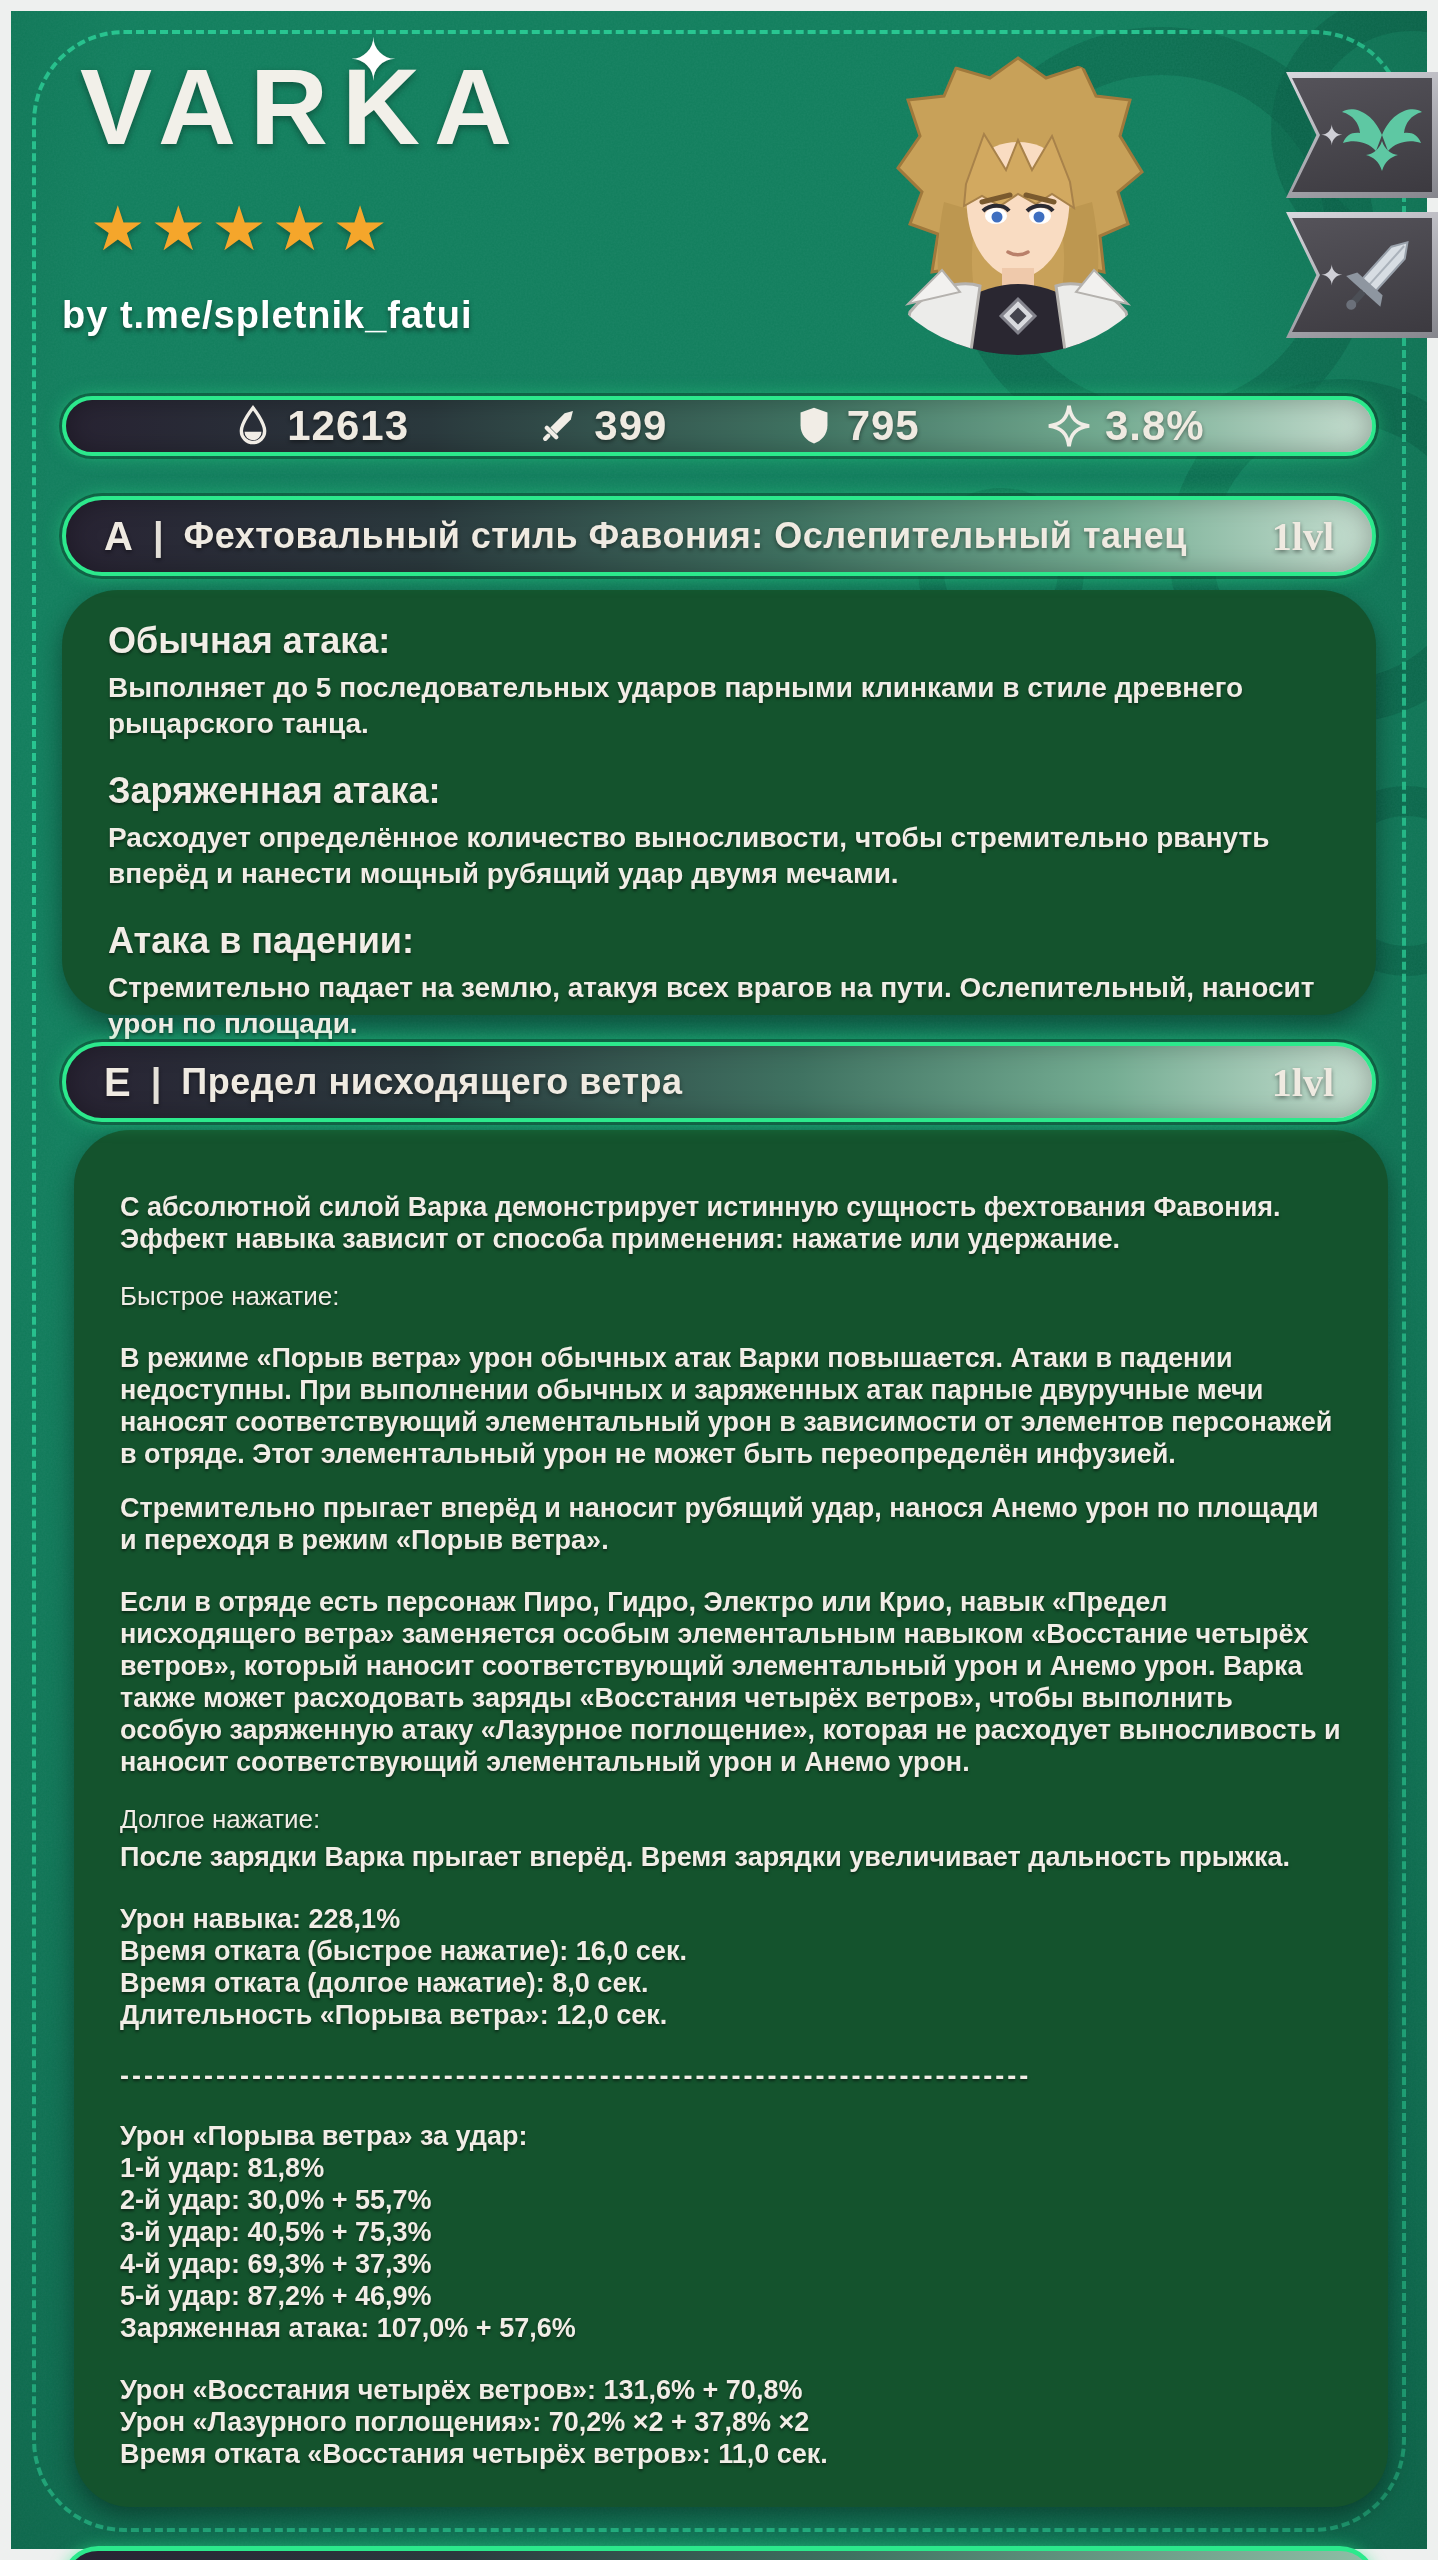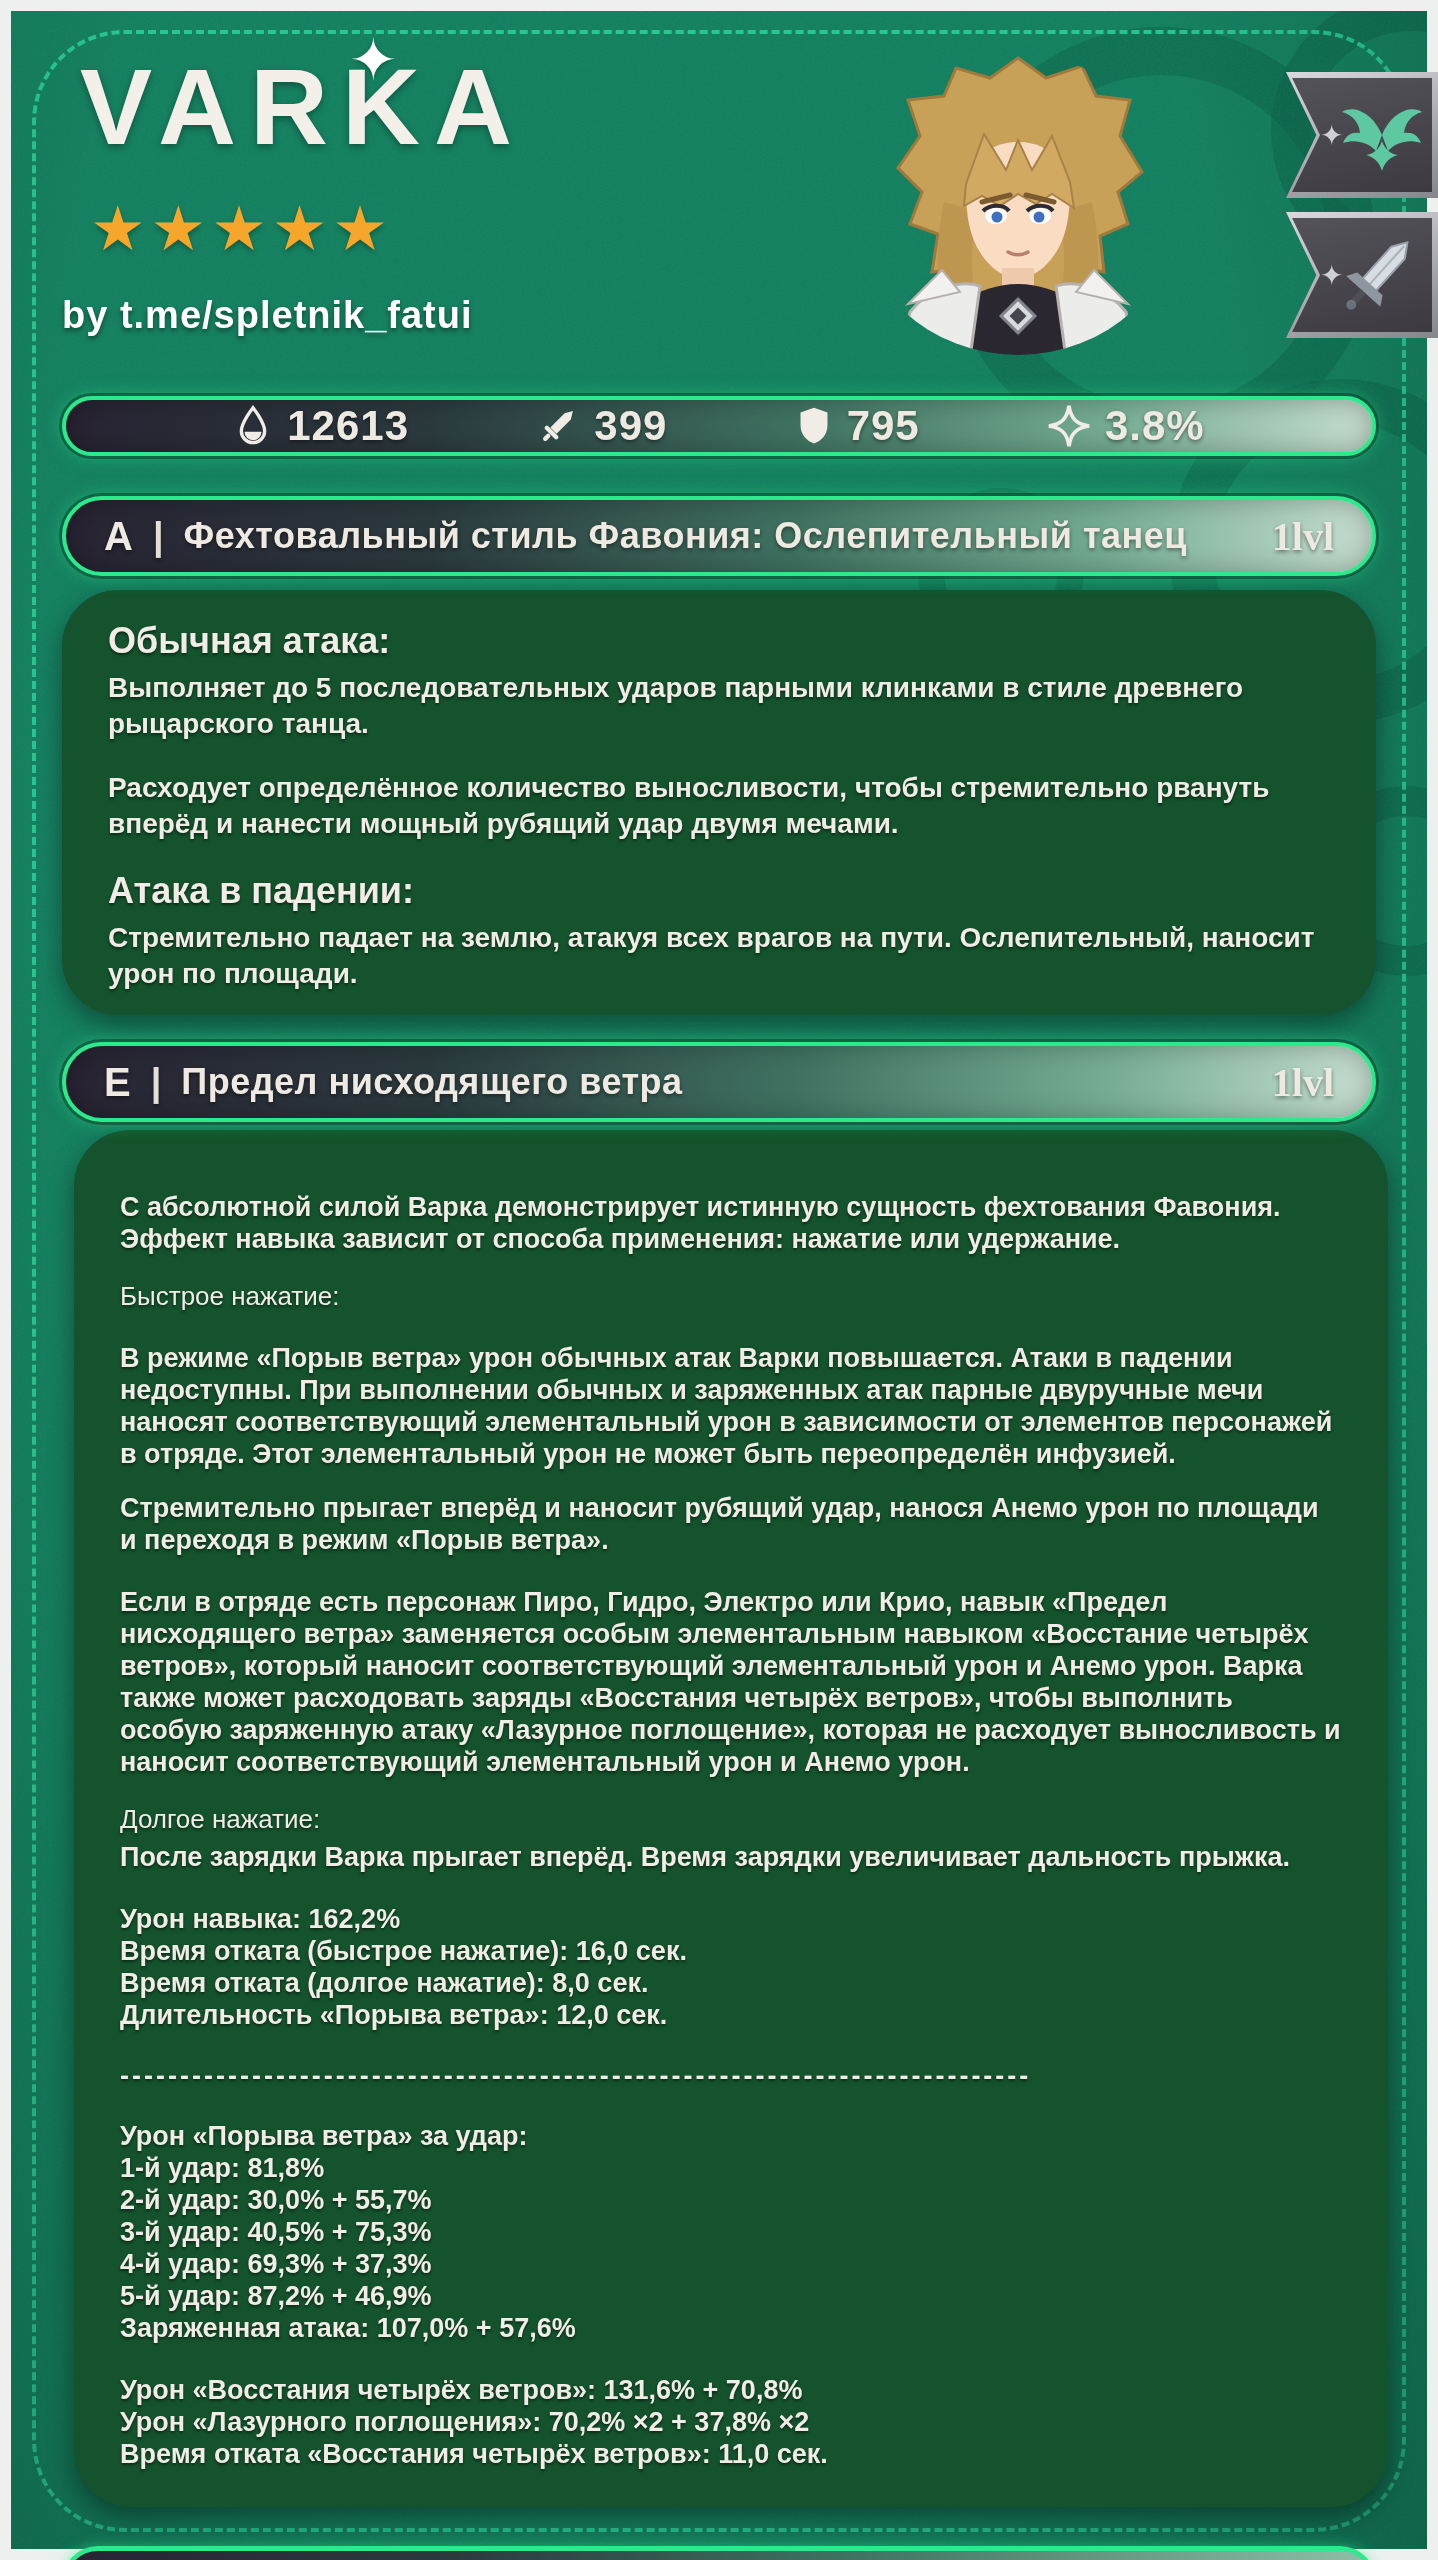--- a/index.html
+++ b/index.html
@@ -233,20 +233,21 @@
   <span class="sh-name">Фехтовальный стиль Фавония: Ослепительный танец</span>
   <span class="sh-level">1lvl</span>
 </div>
 
 <div class="panel panel-a">
   <div class="block">
     <div class="block-heading">Обычная атака:</div>
     <div class="block-body">Выполняет до 5 последовательных ударов парными клинками в стиле древнего рыцарского танца.</div>
   </div>
   <div class="block">
+    <div class="block-heading">Заряженная атака:</div>
     <div class="block-body">Расходует определённое количество выносливости, чтобы стремительно рвануть вперёд и нанести мощный рубящий удар двумя мечами.</div>
   </div>
   <div class="block">
     <div class="block-heading">Атака в падении:</div>
     <div class="block-body">Стремительно падает на землю, атакуя всех врагов на пути. Ослепительный, наносит урон по площади.</div>
   </div>
 </div>
 
 <div class="pill section-header header-e">
   <span class="sh-key">Е</span>
@@ -257,21 +258,21 @@
 
 <div class="panel panel-e">
   <p class="e-par">С абсолютной силой Варка демонстрирует истинную сущность фехтования Фавония. Эффект навыка зависит от способа применения: нажатие или удержание.</p>
   <div class="e-heading">Быстрое нажатие:</div>
   <p class="e-par gap-top">В режиме «Порыв ветра» урон обычных атак Варки повышается. Атаки в падении недоступны. При выполнении обычных и заряженных атак парные двуручные мечи наносят соответствующий элементальный урон в зависимости от элементов персонажей в отряде. Этот элементальный урон не может быть переопределён инфузией.</p>
   <p class="e-par">Стремительно прыгает вперёд и наносит рубящий удар, нанося Анемо урон по площади и переходя в режим «Порыв ветра».</p>
   <p class="e-par gap-top">Если в отряде есть персонаж Пиро, Гидро, Электро или Крио, навык «Предел нисходящего ветра» заменяется особым элементальным навыком «Восстание четырёх ветров», который наносит соответствующий элементальный урон и Анемо урон. Варка также может расходовать заряды «Восстания четырёх ветров», чтобы выполнить особую заряженную атаку «Лазурное поглощение», которая не расходует выносливость и наносит соответствующий элементальный урон и Анемо урон.</p>
   <div class="e-heading">Долгое нажатие:</div>
   <p class="e-par">После зарядки Варка прыгает вперёд. Время зарядки увеличивает дальность прыжка.</p>
   <div class="e-lines gap-top">
-      <div class="line">Урон навыка: 162,2%</div>
+      <div class="line">Урон навыка: 228,1%</div>
       <div class="line">Время отката (быстрое нажатие): 16,0 сек.</div>
       <div class="line">Время отката (долгое нажатие): 8,0 сек.</div>
       <div class="line">Длительность «Порыва ветра»: 12,0 сек.</div>
     </div>
   <div class="separator">----------------------------------------------------------------------------</div>
   <div class="e-lines">
       <div class="line">Урон «Порыва ветра» за удар:</div>
       <div class="line">1-й удар: 81,8%</div>
       <div class="line">2-й удар: 30,0% + 55,7%</div>
       <div class="line">3-й удар: 40,5% + 75,3%</div>

